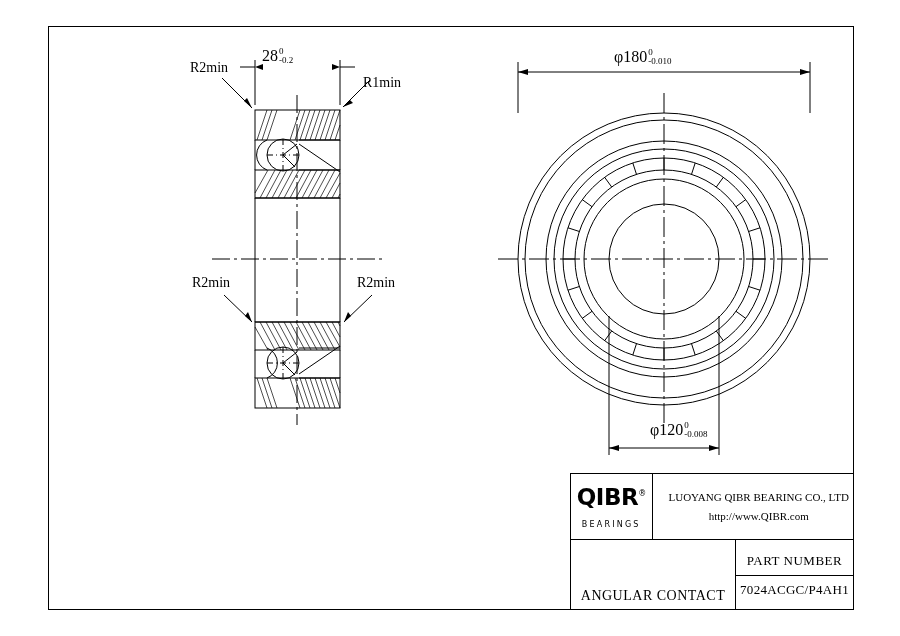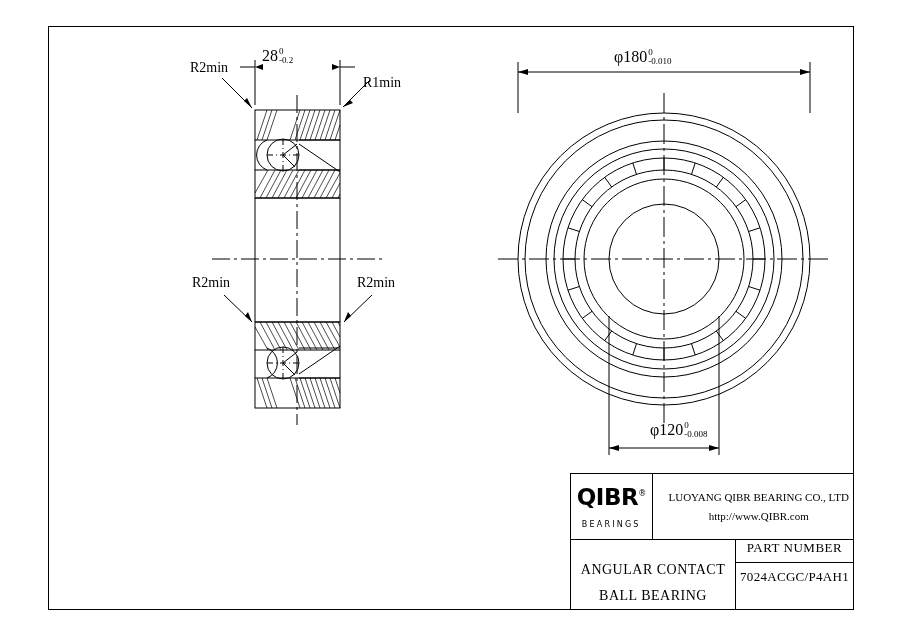--- a/index.html
+++ b/index.html
@@ -148,21 +148,21 @@
     font-size: 14px;
     line-height: 1.9;
     letter-spacing: 0.5px;
     white-space: nowrap;
   }
   .tb-right {
     flex: 1;
     display: flex;
     flex-direction: column;
     align-items: center;
-    justify-content: flex-start;
+    justify-content: center;
   }
   .tb-right .pn-label {
     font-size: 13px;
     letter-spacing: 0.5px;
     white-space: nowrap;
   }
   .tb-right .pn-divider {
     width: 100%;
     height: 1px;
     background: #000;
@@ -393,21 +393,20 @@
         <div class="logo-sub">BEARINGS</div>
       </div>
       <div class="tb-company">
         <div>LUOYANG QIBR BEARING CO., LTD</div>
         <div>http://www.QIBR.com</div>
       </div>
     </div>
     <div class="tb-bottom">
       <div class="tb-left">
         <div>ANGULAR CONTACT</div>
-        <div>BALL BEARING</div>
       </div>
       <div class="tb-right">
         <div class="pn-label">PART  NUMBER</div>
         <div class="pn-divider"></div>
         <div class="pn-value">7024ACGC/P4AH1</div>
       </div>
     </div>
   </div>
 
 </div>

